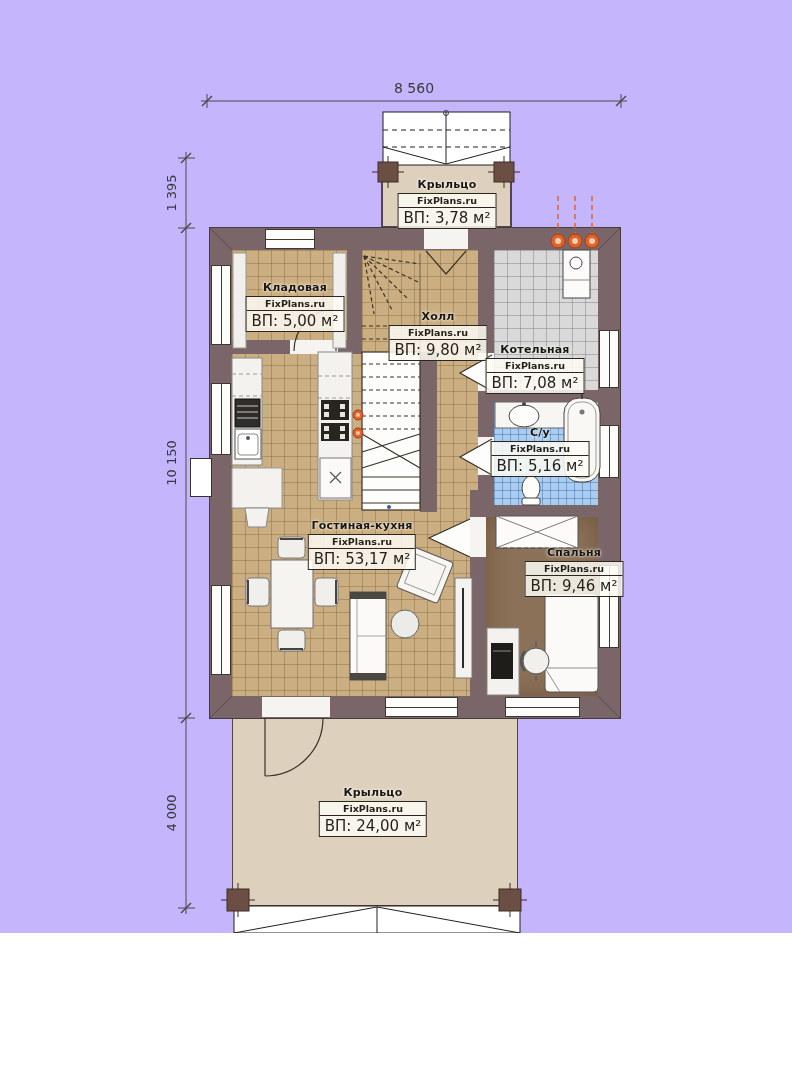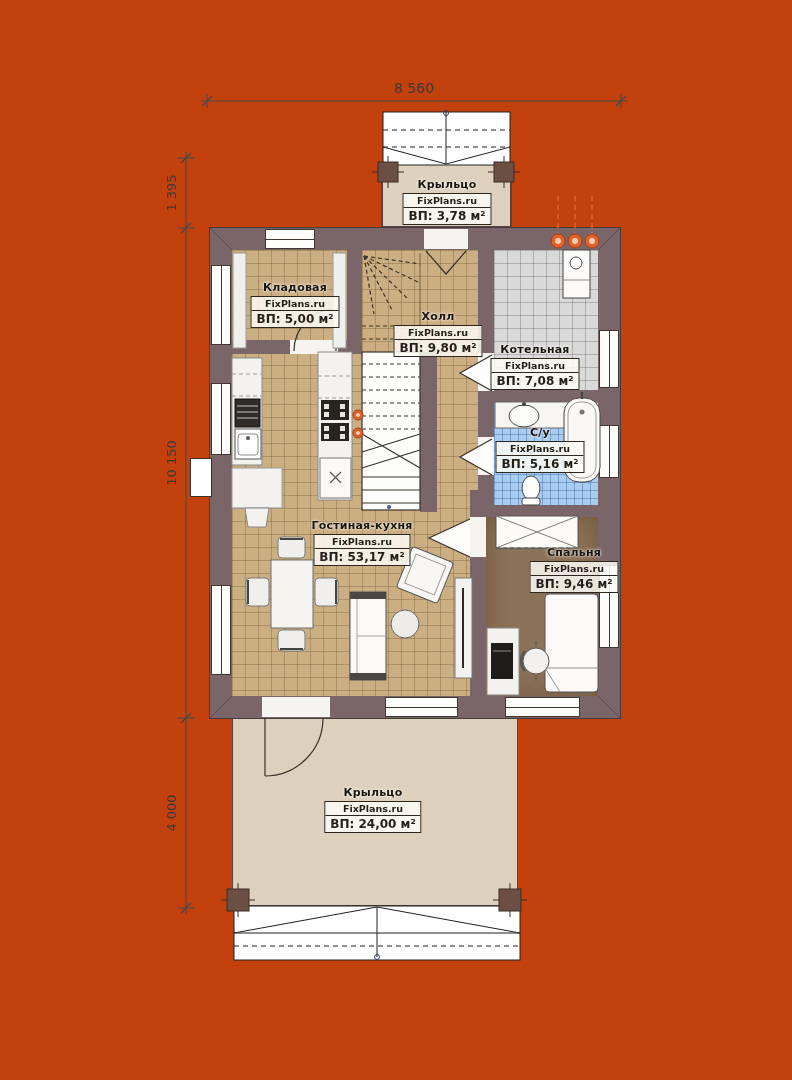--- a/index.html
+++ b/index.html
@@ -1,17 +1,17 @@
 <!DOCTYPE html>
 <html><head>
 <meta charset="utf-8">
 <style>
   html,body{margin:0;padding:0;background:#ffffff;}
   .canvas{
-    position:relative;width:792px;height:1080px;background:#c2410c;overflow:hidden;
+    position:relative;width:792px;height:933px;background:#c4b5fd;overflow:hidden;
     font-family:"DejaVu Sans",sans-serif;
   }
   .abs{position:absolute;box-sizing:border-box;}
   
   .tile-beige{
     background-color:#cbae81;
     background-image:linear-gradient(rgba(120,95,55,.38) 1px,transparent 1px),
                      linear-gradient(90deg,rgba(120,95,55,.38) 1px,transparent 1px);
     background-size:13px 13px;
   }
@@ -43,21 +43,21 @@
   .room-label{position:absolute;transform:translateX(-50%);text-align:center;z-index:30;}
   .room-title{
     font-size:11px;font-weight:bold;color:#191510;letter-spacing:.2px;margin-bottom:2px;
     text-shadow:0 0 2px rgba(255,255,252,.9),0 0 4px rgba(255,255,252,.7);white-space:nowrap;
   }
   .room-box{
     display:inline-block;border:1.6px solid #2c261e;background:rgba(253,251,245,.85);
     min-width:64px;
   }
   .room-brand{font-size:9.5px;font-weight:bold;color:#241f18;padding:1px 5px;border-bottom:1.4px solid #2c261e;white-space:nowrap;}
-  .room-area{font-size:12px;font-weight:bold;color:#241f18;padding:1px 5px;white-space:nowrap;}
+  .room-area{font-size:15px;font-weight:normal;color:#241f18;padding:1px 5px;white-space:nowrap;}
 </style>
 </head>
 <body>
 
 <div class="canvas">
 
   <div class="abs porch floor-porch" style="left:381px;top:163px;width:131px;height:65px;"></div>
   <div class="abs porch floor-porch" style="left:232px;top:718px;width:286px;height:188px;border-width:1.5px;"></div>
 
   <div class="abs building" style="left:210px;top:228px;width:410px;height:490px;"></div>

